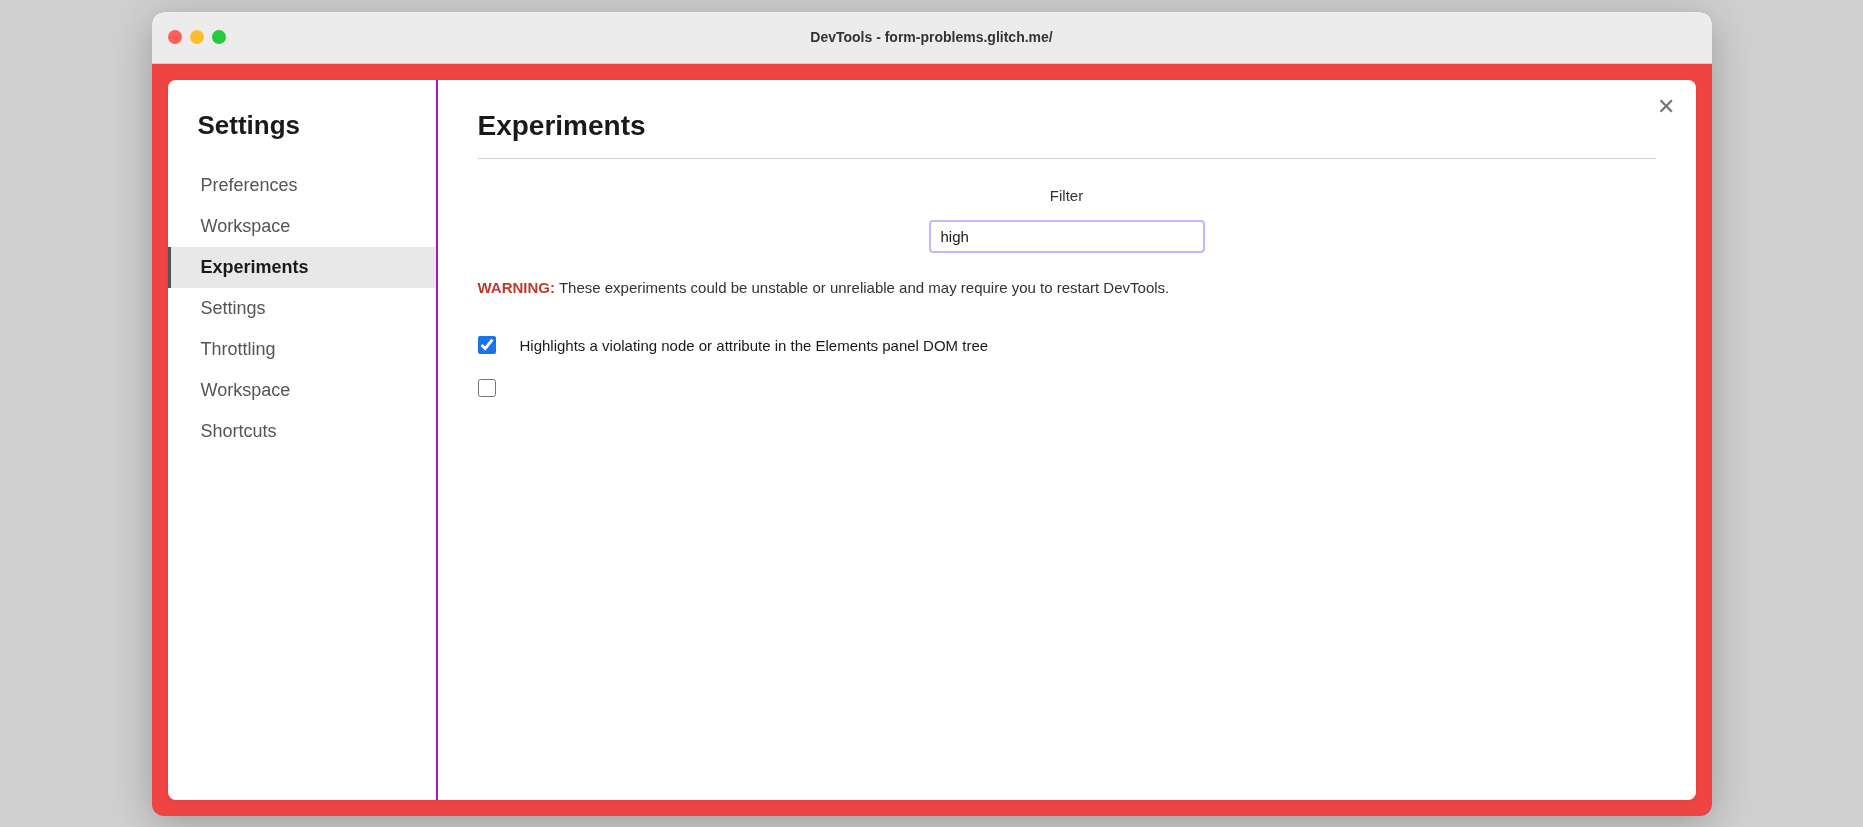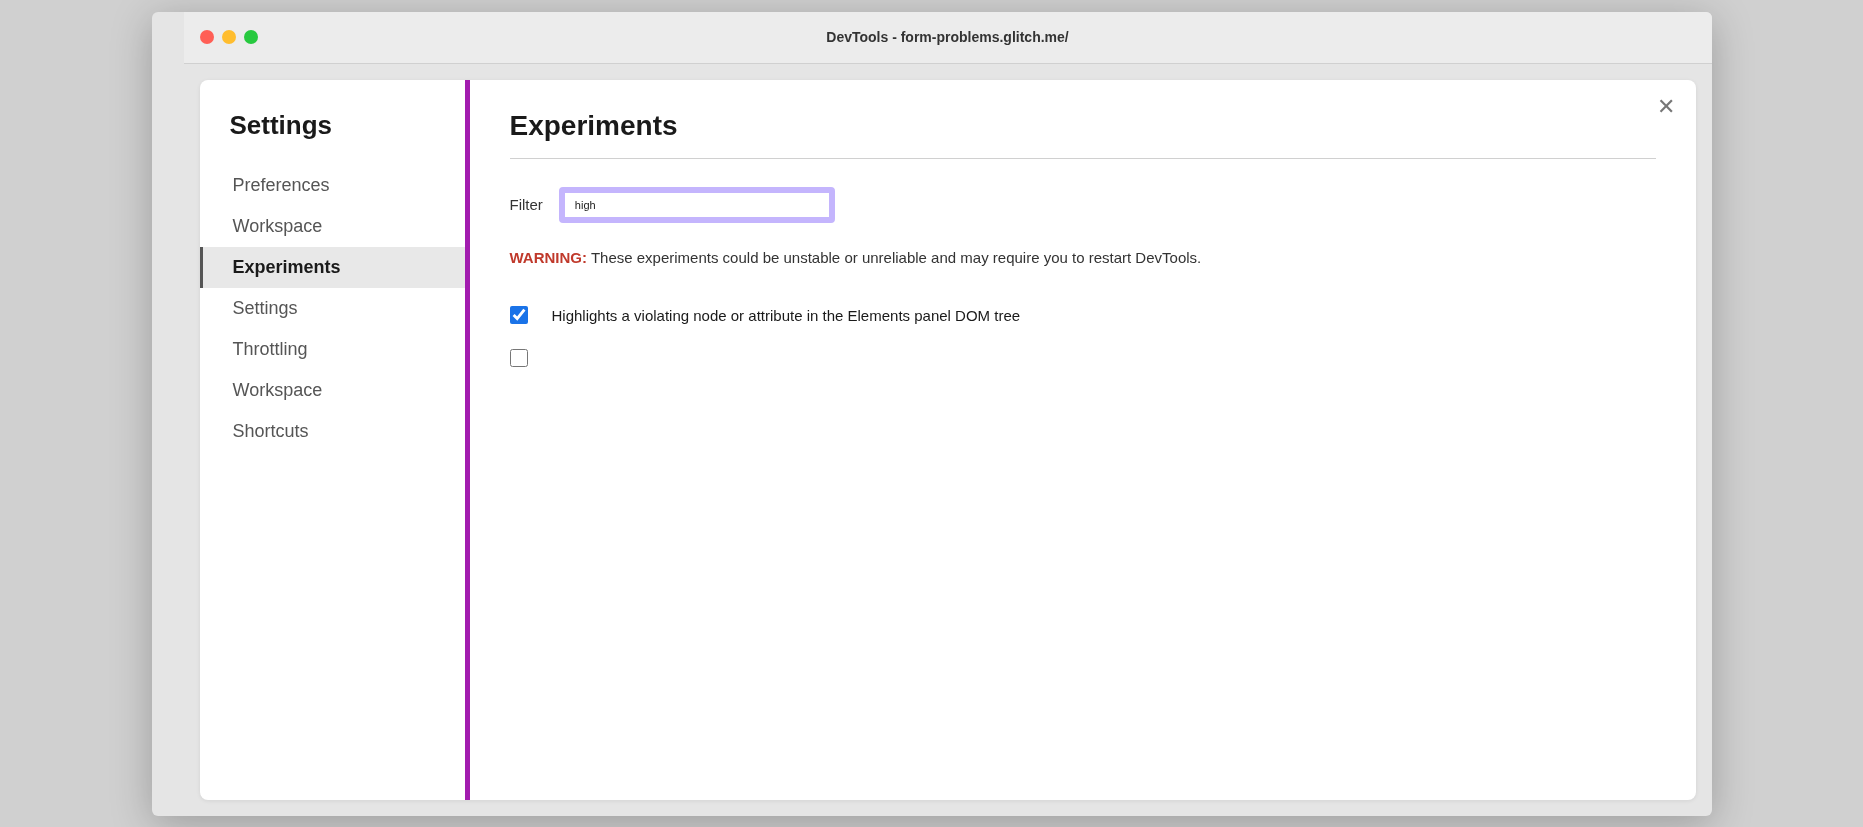--- a/index.html
+++ b/index.html
@@ -12,25 +12,24 @@
       background: #d0d0d0;
       display: flex;
       align-items: center;
       justify-content: center;
       min-height: 100vh;
       font-family: -apple-system, BlinkMacSystemFont, "Helvetica Neue", Arial, sans-serif;
     }
 
     .window {
       width: 1560px;
-      background: #e5e5e5;
-      border-radius: 6px;
+      background: #ef4444;
+      border-radius: 12px;
       box-shadow: 0 8px 40px rgba(0,0,0,0.25);
       overflow: hidden;
-      padding-left: 32px;
     }
 
     .titlebar {
       background: #ececec;
       border-bottom: 1px solid #d0d0d0;
       height: 52px;
       display: flex;
       align-items: center;
       justify-content: center;
       position: relative;
@@ -68,21 +67,21 @@
       border-radius: 8px;
       box-shadow: 0 1px 4px rgba(0,0,0,0.08);
       min-height: 720px;
       position: relative;
     }
 
     .sidebar {
       width: 270px;
       flex-shrink: 0;
       padding: 30px 0 20px 0;
-      border-right: 5px solid #a21caf;
+      border-right: 2px solid #a21caf;
     }
 
     .sidebar-heading {
       font-size: 26px;
       font-weight: 700;
       color: #1a1a1a;
       padding: 0 30px 24px 30px;
     }
 
     .sidebar-item {
@@ -131,33 +130,34 @@
       border: none;
       border-top: 1px solid #d0d0d0;
       margin-bottom: 28px;
     }
 
     .filter-row {
       display: flex;
       align-items: center;
       gap: 16px;
       margin-bottom: 24px;
+      flex-direction: column;
     }
 
     .filter-label {
       font-size: 15px;
       color: #333;
       white-space: nowrap;
     }
 
     .filter-input {
-      border: 6px solid #c4b5fd;
+      border: 2px solid #c4b5fd;
       border-radius: 4px;
       padding: 6px 10px;
-      font-size: 11px;
+      font-size: 15px;
       color: #1a1a1a;
       width: 276px;
       outline: none;
     }
 
     .warning-text {
       font-size: 15px;
       color: #333;
       margin-bottom: 36px;
       line-height: 1.5;

